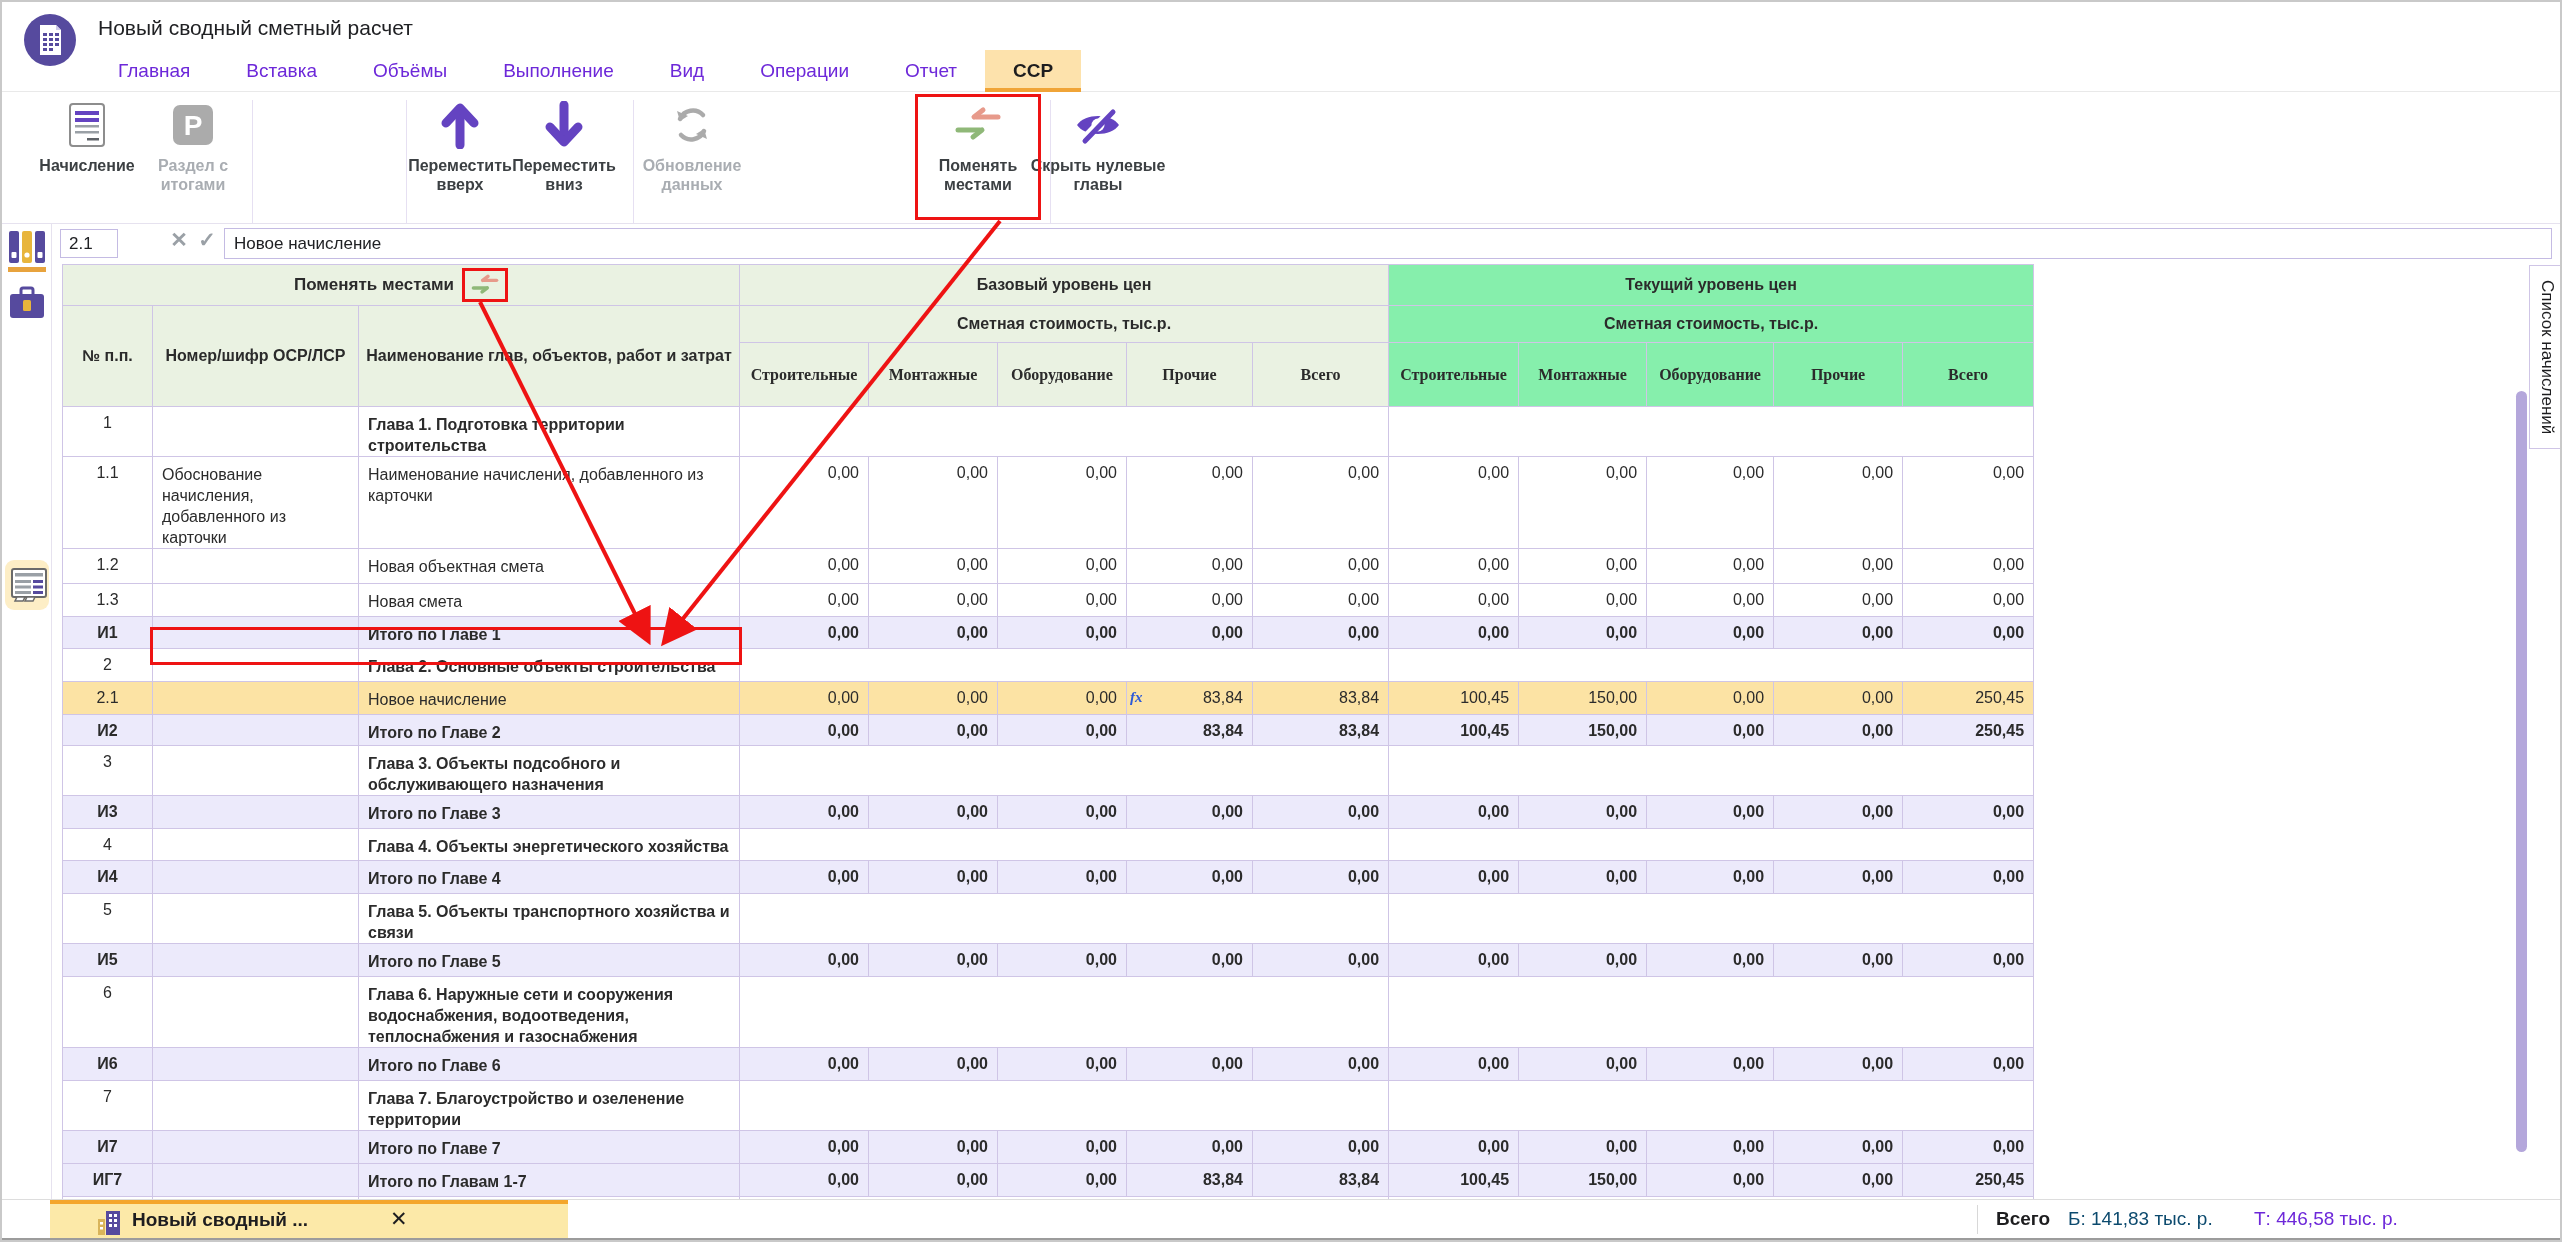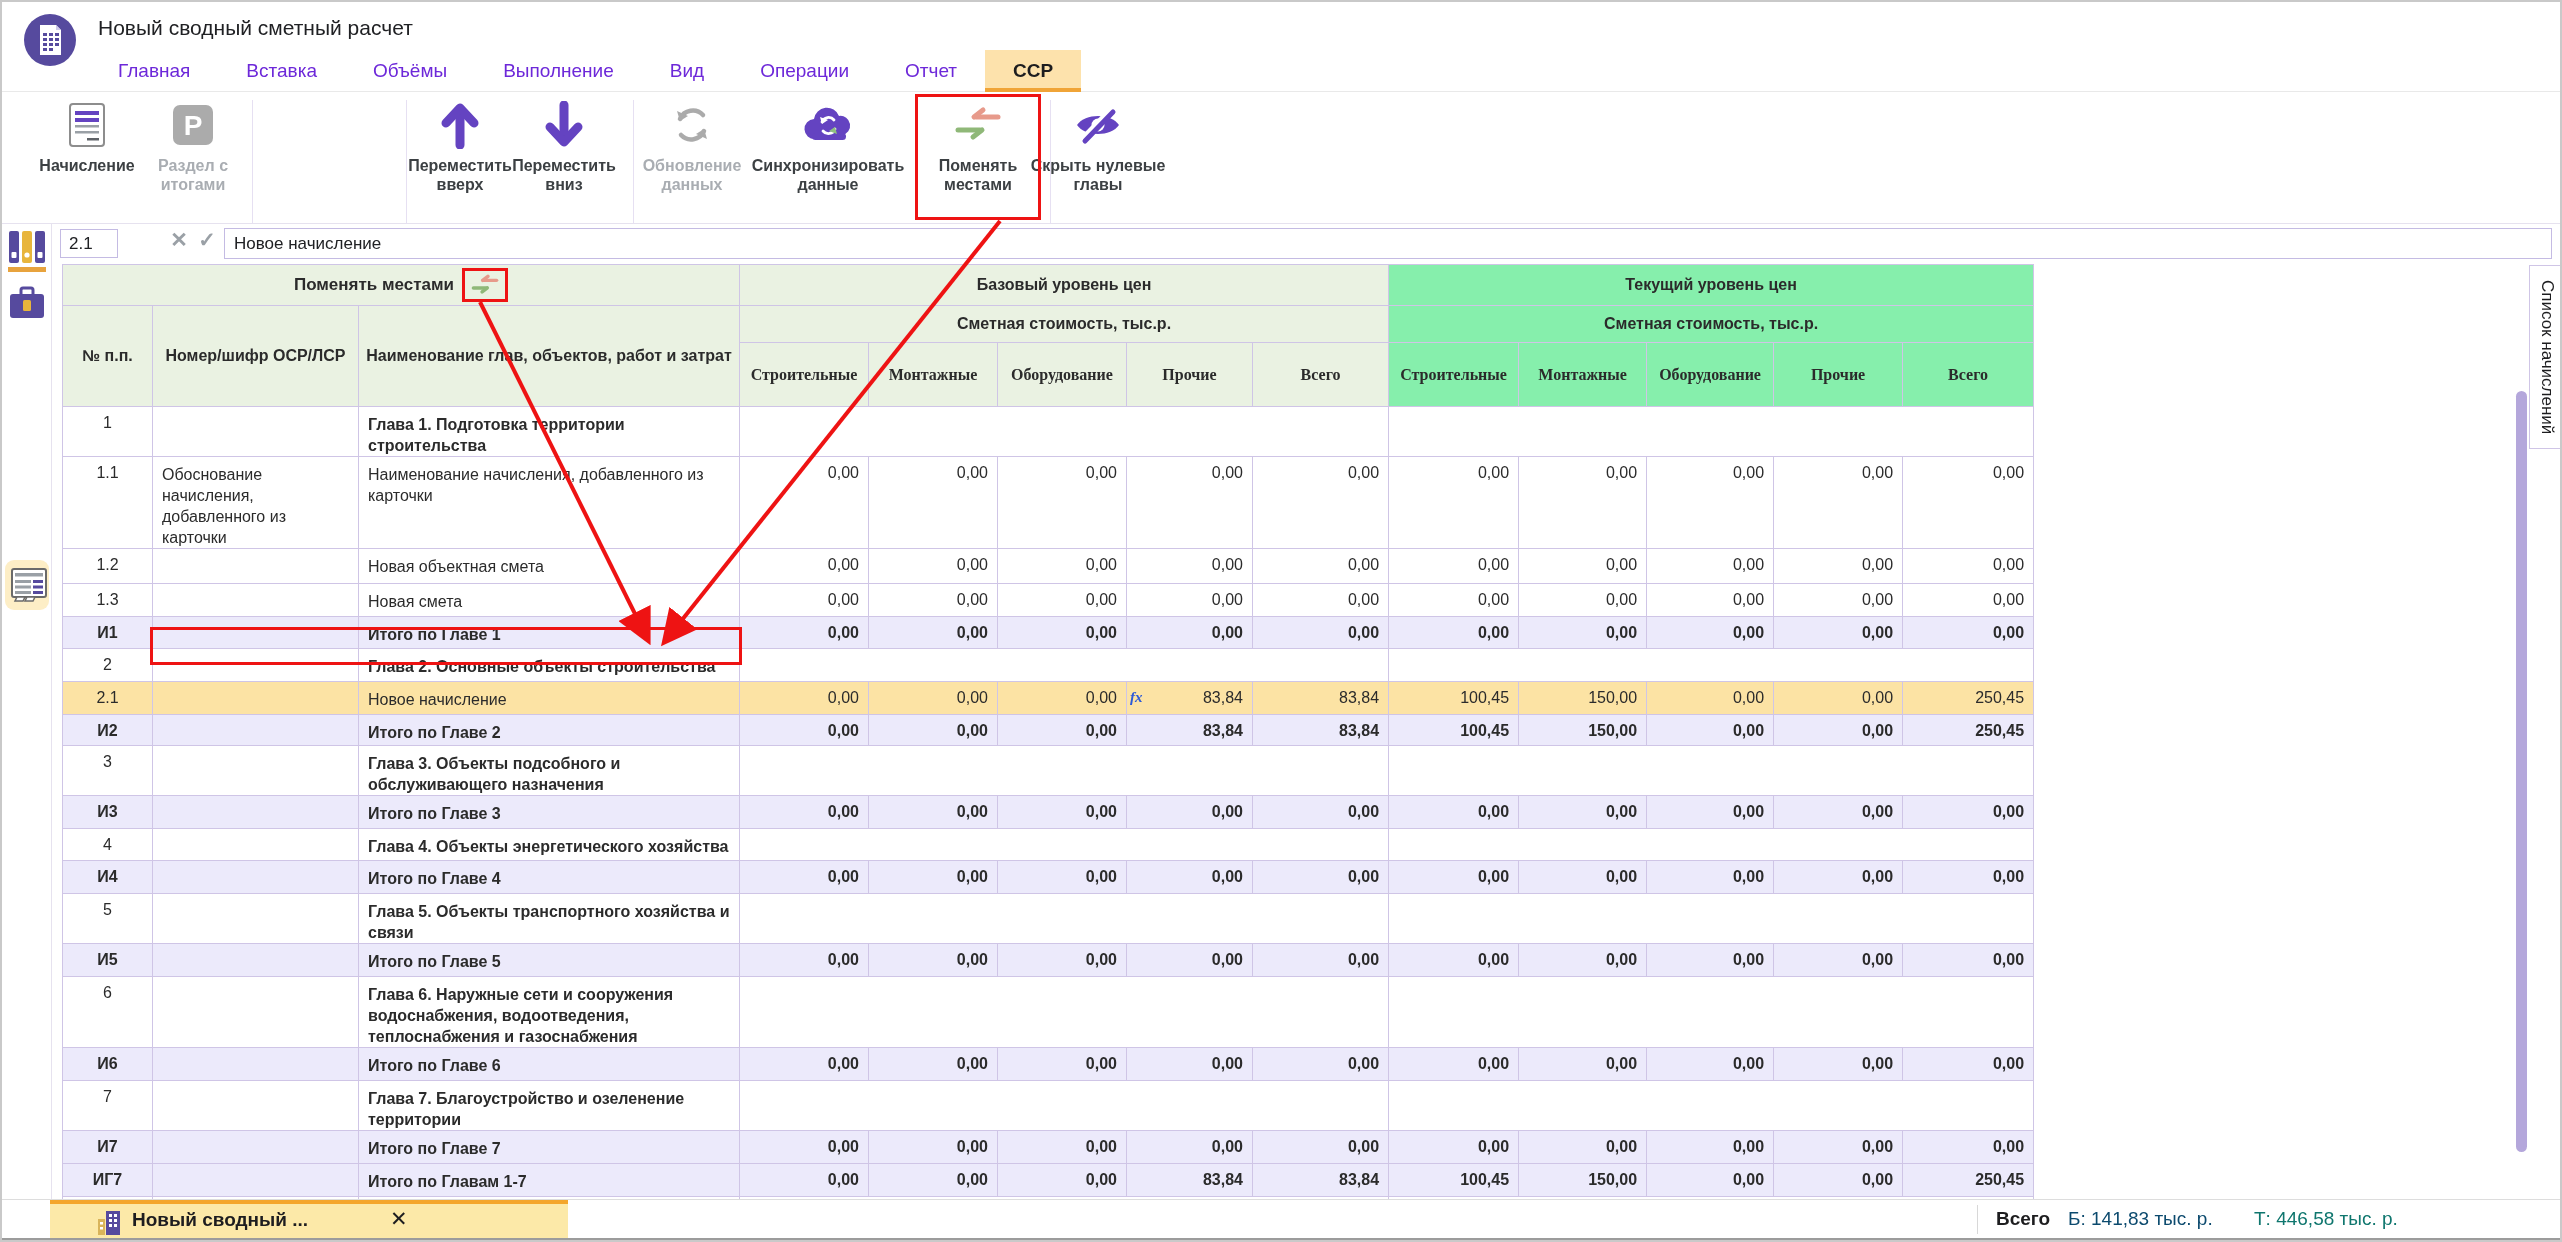--- a/index.html
+++ b/index.html
@@ -59,21 +59,21 @@
 
   
   .footer { position:absolute; left:0; top:1197px; width:100%; height:39px; background:#fff; border-top:1px solid #dddddd; }
   .doc-tab { position:absolute; left:48px; top:0; width:518px; height:39px; background:#fce9a8; cursor:pointer; }
   .doc-tab::before { content:""; position:absolute; left:0; top:0; width:100%; height:4px; background:#f4a62c; }
   .doc-tab .dt-label { position:absolute; left:82px; top:9px; font-size:19px; font-weight:700; color:#1d1d1f; }
   .doc-tab .dt-close { position:absolute; left:340px; top:7px; font-size:21px; color:#1d1d1f; cursor:pointer; }
   .stat-sep { position:absolute; left:1975px; top:5px; width:1px; height:29px; background:#d8d8d8; }
   .stat-label { position:absolute; left:1994px; top:8px; font-size:19px; font-weight:700; color:#1d1d1f; }
   .stat-base { position:absolute; left:2066px; top:8px; font-size:19px; color:#0c4a6e; }
-  .stat-cur { position:absolute; left:2252px; top:8px; font-size:19px; color:#0f766e; }
+  .stat-cur { position:absolute; left:2252px; top:8px; font-size:19px; color:#6d28d9; }
   .bottom-strip { position:absolute; left:0; top:1236px; width:100%; height:6px; background:#9c9c9c; }
 
   
   .red-box { position:absolute; border:3px solid #ee1313; pointer-events:none; }
   #ann-svg { position:absolute; left:0; top:0; pointer-events:none; }
 </style>
 </head>
 <body>
 
 <div id="win">
@@ -174,35 +174,20 @@
             <path d="M33 12 A14 14 0 0 0 10 16"></path>
             <path d="M11 32 A14 14 0 0 0 34 28"></path>
           </g>
           <path d="M7 8 L10 18 L18 13 z" fill="#ababab"></path>
           <path d="M37 36 L34 26 L26 31 z" fill="#ababab"></path>
         </svg>
       </div>
       <div class="tlabel">Обновление данных</div>
     </div>
 
-    <div class="tbtn" style="left:750px; width:152px;">
-      <div class="ticon">
-        <svg width="52" height="40" viewBox="0 0 52 40">
-          <path d="M13 34 a10 10 0 0 1 -1 -20 a13 13 0 0 1 25 -3 a9.5 9.5 0 0 1 3 19 l-27 4 z" fill="#6443c1"></path>
-          <rect x="10" y="28" width="34" height="7" rx="3.5" fill="#6443c1"></rect>
-          <g stroke="#ffffff" stroke-width="2.8" fill="none" stroke-linecap="round">
-            <path d="M32 15 a7 7 0 0 0 -12 2"></path>
-            <path d="M21 26 a7 7 0 0 0 12 -2"></path>
-          </g>
-          <path d="M18 12 L20 19 L26 15 z" fill="#ffffff"></path>
-          <path d="M35 29 L33 22 L27 26 z" fill="#8fbf7f"></path>
-        </svg>
-      </div>
-      <div class="tlabel">Синхронизировать данные</div>
-    </div>
 
     <div class="tbtn" style="left:916px; width:120px;">
       <div class="ticon">
         <svg width="48" height="38" viewBox="0 0 48 38">
           <g stroke="#e79a8b" stroke-width="5" fill="none" stroke-linecap="round" stroke-linejoin="round">
             <path d="M44 11 H22"></path>
               <path d="M29 4 L20 11"></path>
           </g>
           <g stroke="#8fb878" stroke-width="5" fill="none" stroke-linecap="round" stroke-linejoin="round">
             <path d="M4 24 H26"></path>

